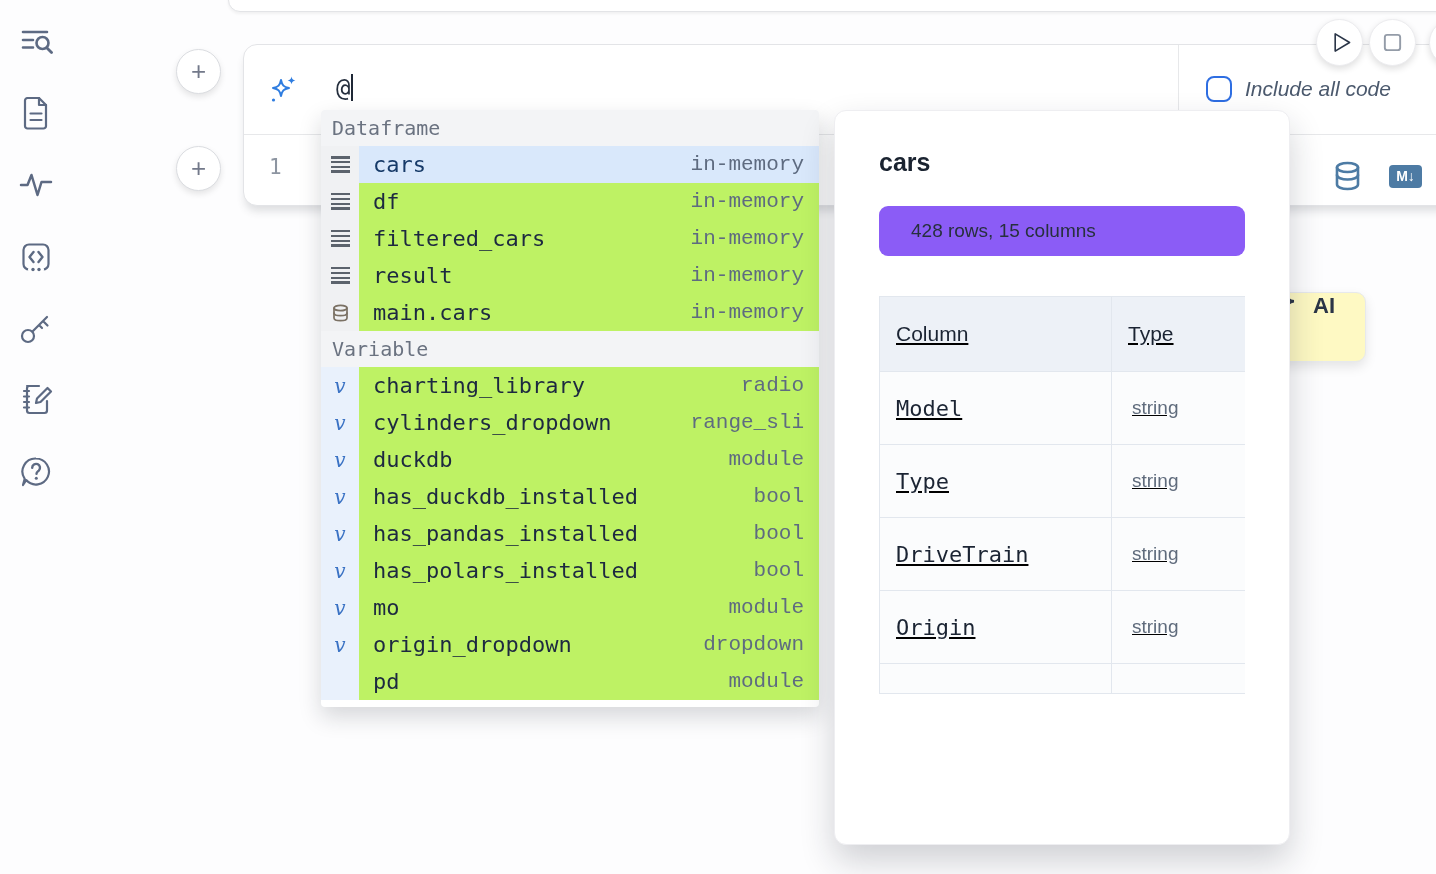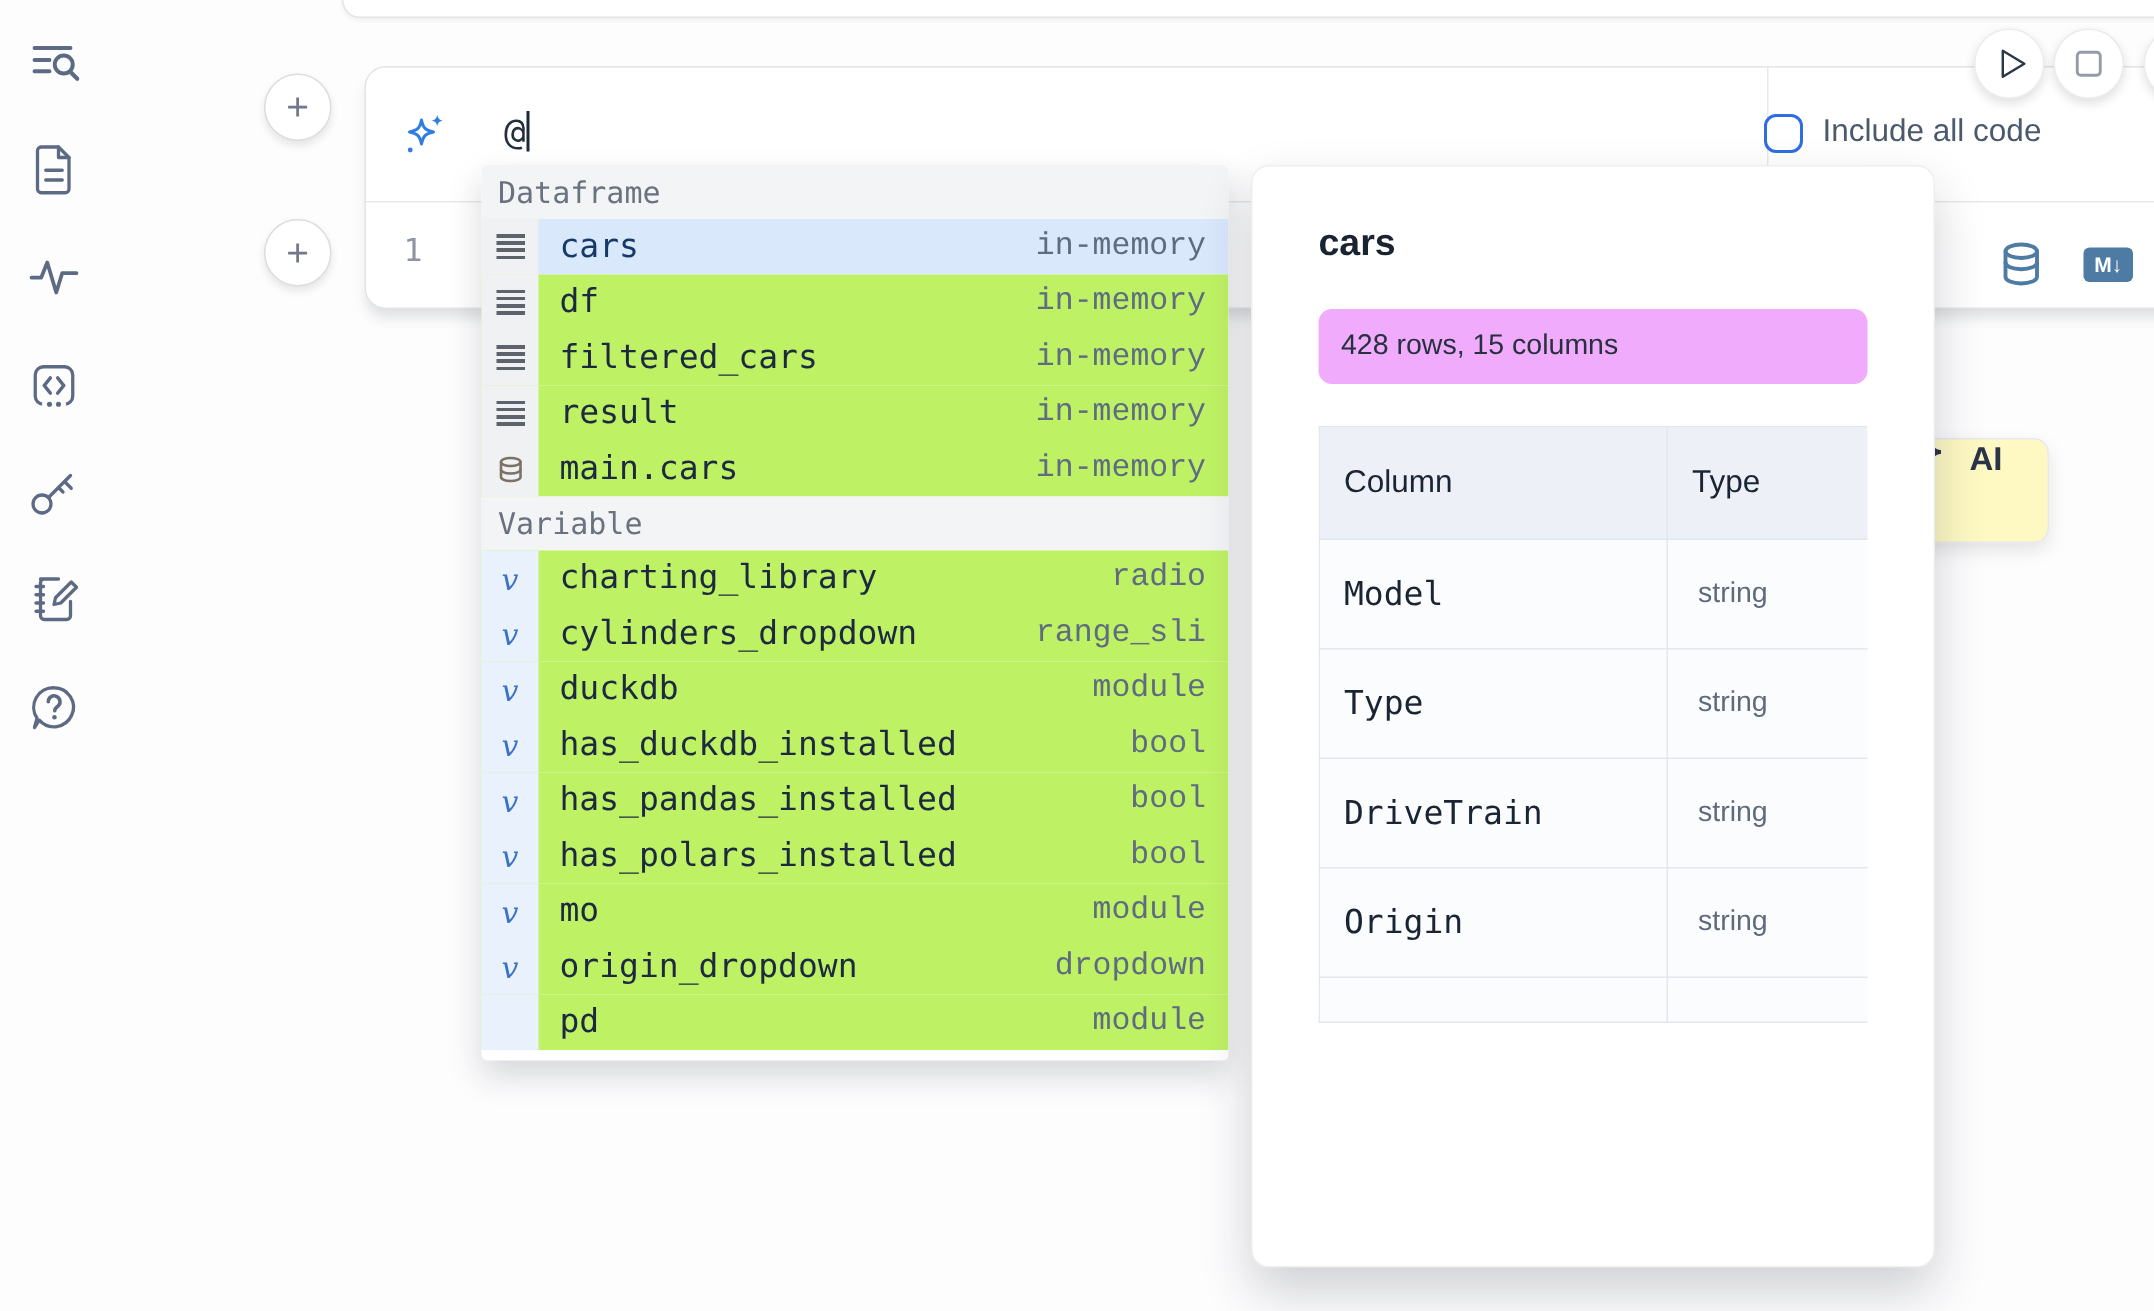--- a/index.html
+++ b/index.html
@@ -30,21 +30,21 @@
 
   
   .cell-card{position:absolute;left:243px;top:44px;width:1240px;height:162px;
     background:#fff;border:1px solid #e3e4e7;border-radius:14px;
     box-shadow:0 7px 9px -2px rgba(55,60,70,.16);z-index:5;box-sizing:border-box;}
   .ai-row{position:absolute;left:0;top:0;width:100%;height:90px;border-bottom:1px solid #e7e8ea;box-sizing:border-box;}
   .sparkle{position:absolute;left:25px;top:30px;width:28px;height:30px;}
   .ai-text{position:absolute;left:92px;top:29px;font-size:24px;color:#242e3d;}
   .caret{display:inline-block;width:2px;height:27px;background:#1f2836;vertical-align:-5px;margin-left:1px;}
   .v-divider{position:absolute;left:934px;top:0;width:1px;height:90px;background:#e7e8ea;}
-  .include-code{position:absolute;left:932px;top:31px;display:flex;gap:13px;}
+  .include-code{position:absolute;left:962px;top:31px;display:flex;align-items:center;gap:13px;font-style:italic;}
   .checkbox{width:26px;height:26px;border:2.5px solid #2e6ee2;border-radius:8px;background:#fff;box-sizing:border-box;cursor:pointer;}
   .include-label{font-size:21px;color:#4b596d;cursor:pointer;white-space:nowrap;}
   .code-row{position:absolute;left:0;top:90px;width:100%;height:71px;}
   .line-num{position:absolute;left:25px;top:20px;font-size:21px;color:#8d95a1;}
   .cell-actions{position:absolute;left:1090px;top:26px;display:flex;align-items:center;gap:28px;}
   .db-icon svg{display:block;}
   .md-badge{width:33px;height:23px;background:#4d7ba4;border-radius:4px;color:#fff;
     font-size:14px;font-weight:bold;display:flex;align-items:center;justify-content:center;cursor:pointer;}
 
   
@@ -77,23 +77,23 @@
   .ac-v{font-family:"DejaVu Serif",serif;font-style:italic;font-size:20px;color:#3a72c4;line-height:1;}
   .ac-name{margin-left:14px;font-size:22px;color:#1d2940;white-space:pre;}
   .ac-type{margin-left:auto;margin-right:15px;font-size:21px;color:#5e6b80;white-space:pre;font-family:Liberation Mono, monospace;}
 
   
   .popup{position:absolute;left:834px;top:110px;width:456px;height:735px;background:#fff;
     border:1px solid #eeeef1;border-radius:12px;box-shadow:0 16px 34px rgba(25,30,45,.20);
     z-index:30;box-sizing:border-box;padding:0 44px;}
   .pv-title{margin-top:37px;font-size:25px;font-weight:bold;color:#1a2330;}
   .pv-source{margin-top:20px;font-size:19px;color:#6e7a8b;}
-  .pv-badge{margin-top:29px;height:50px;background:#f0abfc;border-radius:9px;display:flex;align-items:center;
-    padding-left:15px;font-size:19px;color:#27303d;}
-  .pv-table-wrap{margin-top:28px;height:460px;overflow:hidden;}
+  .pv-badge{margin-top:29px;height:50px;background:#8b5cf6;border-radius:9px;display:flex;align-items:center;
+    padding-left:32px;font-size:19px;color:#27303d;}
+  .pv-table-wrap{margin-top:40px;height:460px;overflow:hidden;text-decoration:underline;}
   table.pv-table{width:368px;border-collapse:collapse;table-layout:fixed;}
   .pv-table th,.pv-table td{border:1px solid #e2e7ee;text-align:left;box-sizing:border-box;}
   .pv-table th{height:75px;background:#edf1f7;font-size:21px;font-weight:400;color:#1b2433;padding-left:16px;}
   .pv-table td{height:73px;background:#fbfcfd;padding-left:16px;}
   .pv-table td.col-name{font-family:"DejaVu Sans Mono",monospace;font-size:22px;color:#1b2433;}
   .pv-table td.col-type{font-size:19px;color:#5f6b7c;padding-left:20px;}
   .pv-table tr.partial td{height:30px;}
   .pv-table col.c1{width:232px;} .pv-table col.c2{width:136px;}
 </style>
 </head>

